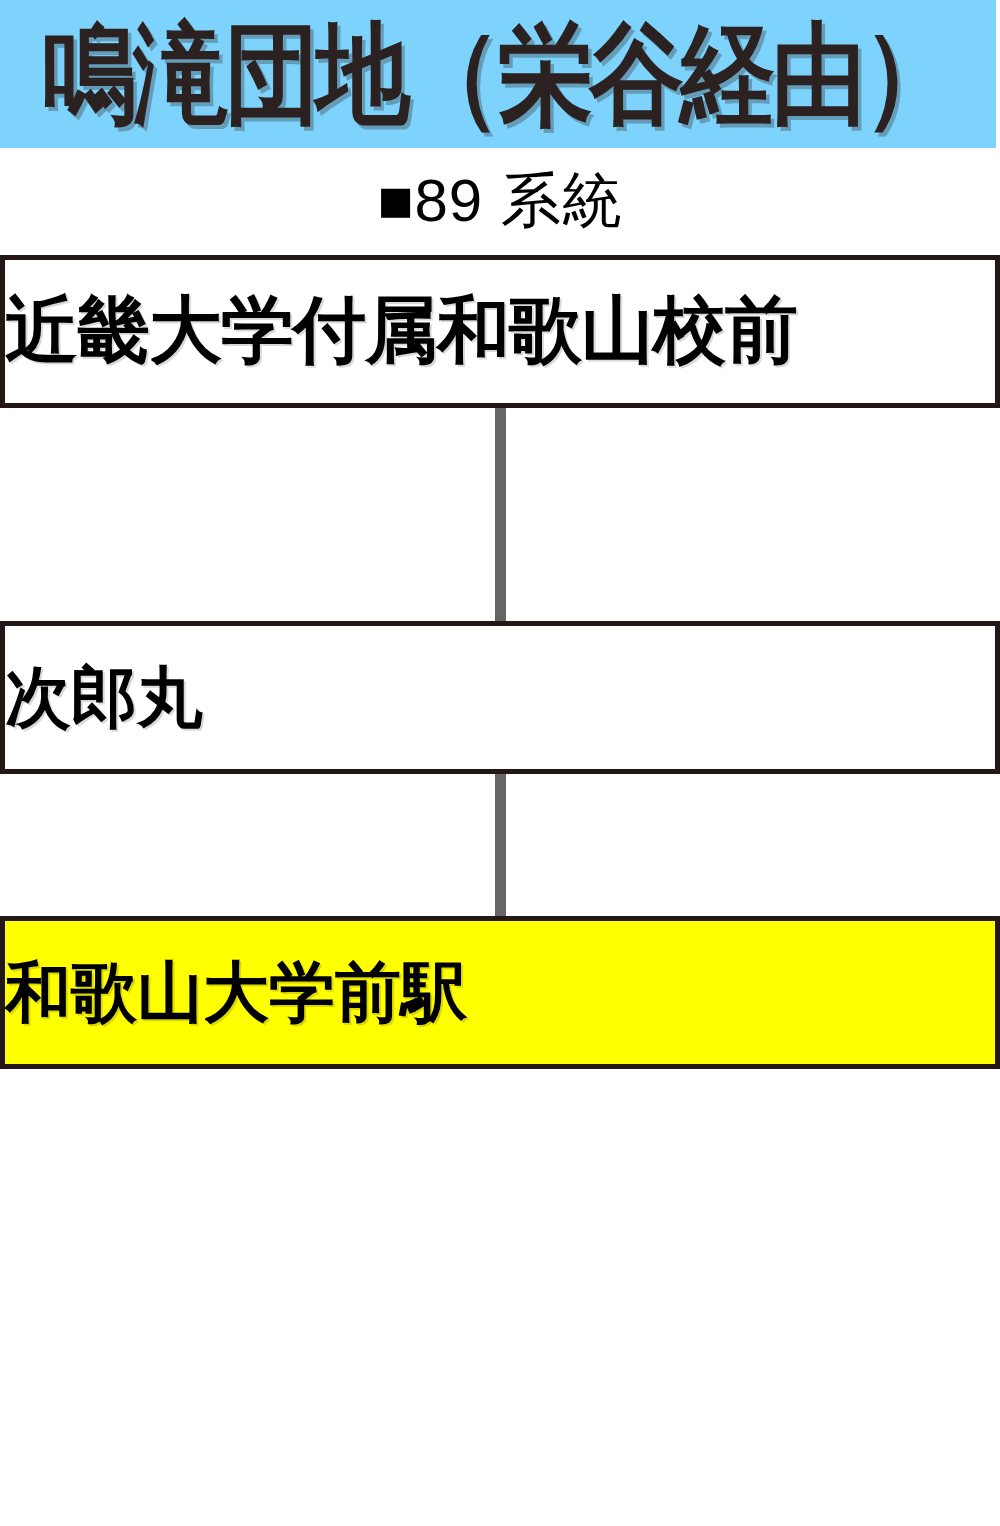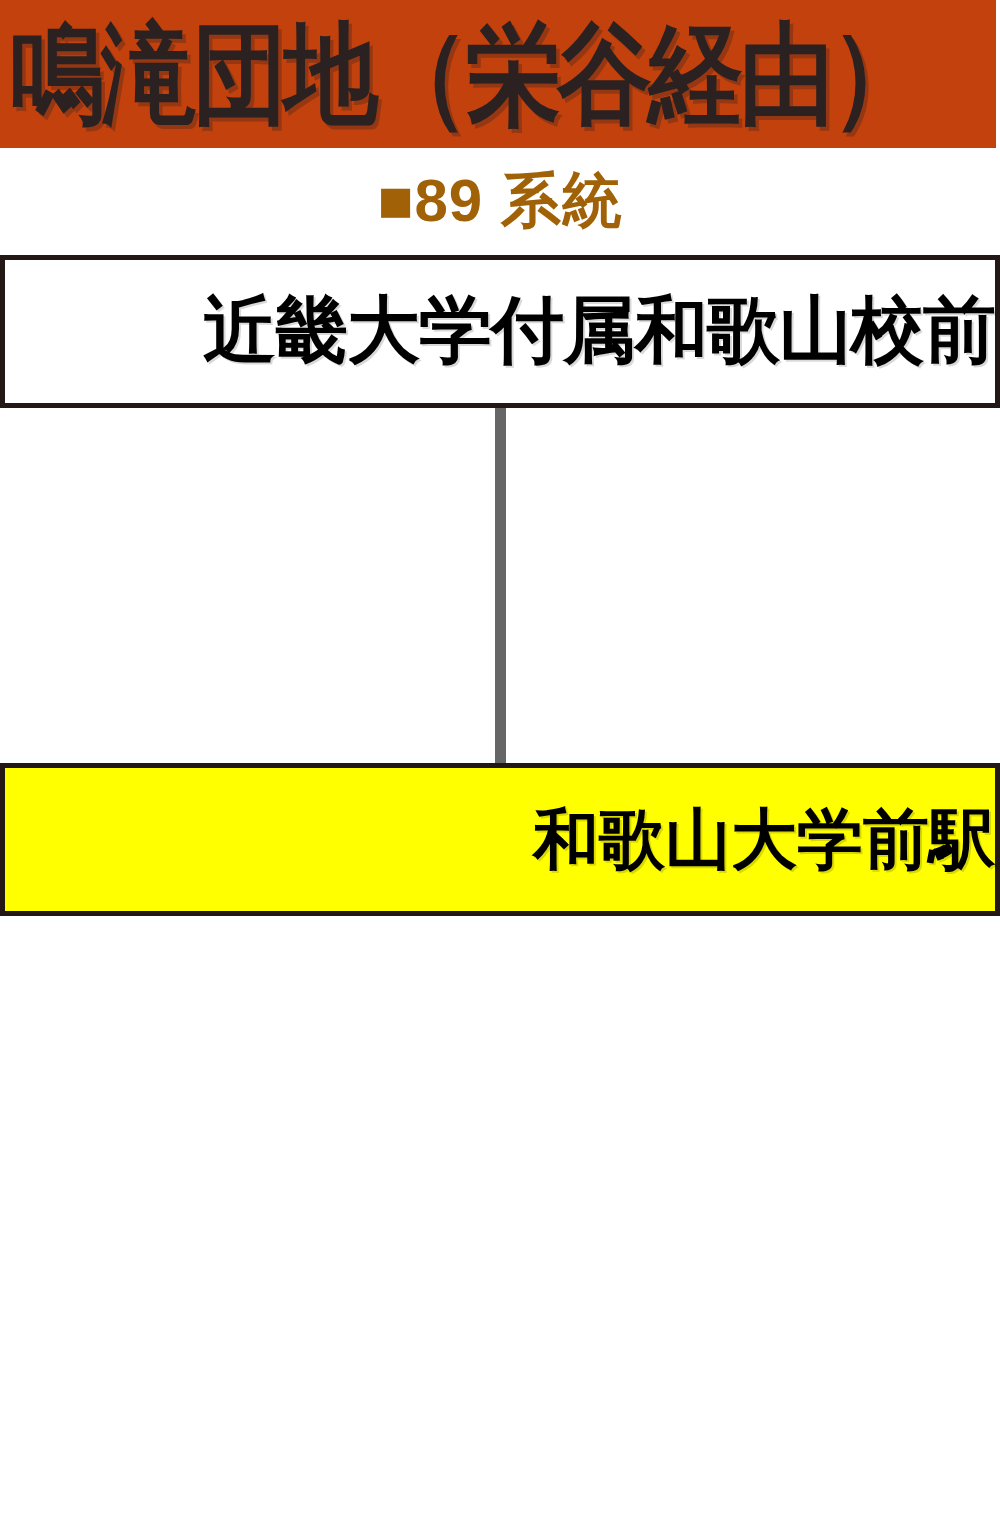--- a/index.html
+++ b/index.html
@@ -7,22 +7,22 @@
   body {
     font-family: "Liberation Sans", "DejaVu Sans", sans-serif;
     width: 1000px; height: 1526px;
     overflow: hidden;
   }
   .page { width: 1000px; height: 1526px; background: #ffffff; }
 
   
   .title-band {
     width: 996px; height: 148px;
-    background: #c2410c;
-    display: flex; align-items: center; justify-content: flex-end;
+    background: #7dd3fc;
+    display: flex; align-items: center; justify-content: center;
     overflow: hidden;
   }
   .title-band h1 {
     font-size: 110px;
     font-weight: 900;
     color: #2b2121;
     white-space: nowrap;
     letter-spacing: -4px;
     transform: scaleX(0.86);
     transform-origin: center;
@@ -30,33 +30,33 @@
     line-height: 148px;
   }
 
   
   .route-heading {
     height: 107px;
     display: flex; align-items: center; justify-content: center;
   }
   .route-heading span {
     font-size: 60px;
-    font-weight: 700;
-    color: #a16207;
+    font-weight: 400;
+    color: #000000;
     letter-spacing: 1px;
   }
 
   
   .route-diagram { width: 1000px; }
 
   .stop-box {
     width: 1000px; height: 153px;
     border: 5px solid #231815;
     background: #ffffff;
-    display: flex; align-items: center; justify-content: flex-end;
+    display: flex; align-items: center; justify-content: flex-start;
   }
   .stop-box.highlight { background: #ffff00; }
 
   .stop-label {
     font-size: 66px;
     font-weight: bold;
     color: #000000;
     white-space: nowrap;
     text-shadow: 2px 2px 0 rgba(0,0,0,0.15);
   }
@@ -82,20 +82,23 @@
   </div>
 
   <main class="route-diagram" id="diagram">
 
   <div class="stop-box">
         <span class="stop-label">近畿大学付属和歌山校前</span>
       </div>
       <div class="stop-connector"></div>
       <div class="stop-connector"></div>
       <div class="stop-connector"></div>
+      <div class="stop-box">
+        <span class="stop-label">次郎丸</span>
+      </div>
       <div class="stop-connector"></div>
       <div class="stop-connector"></div>
       <div class="stop-box highlight">
         <span class="stop-label">和歌山大学前駅</span>
       </div>
     </main>
 
 </div>
 
 </body></html>

